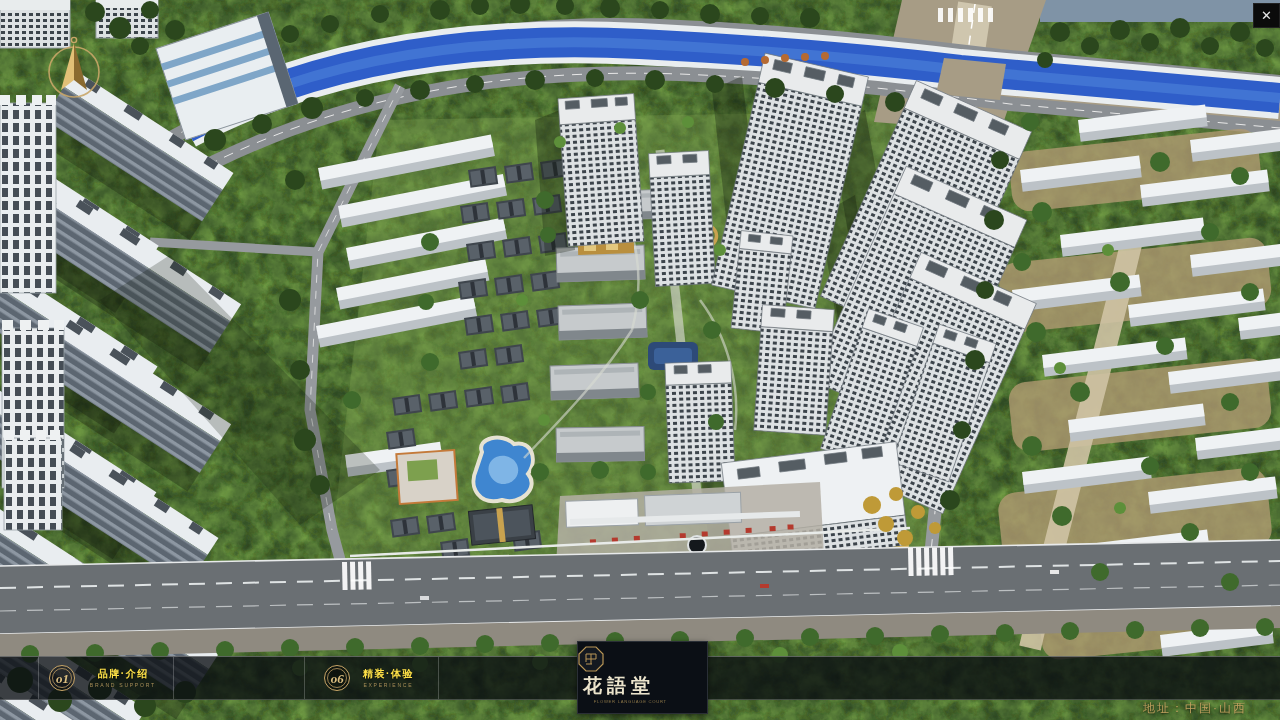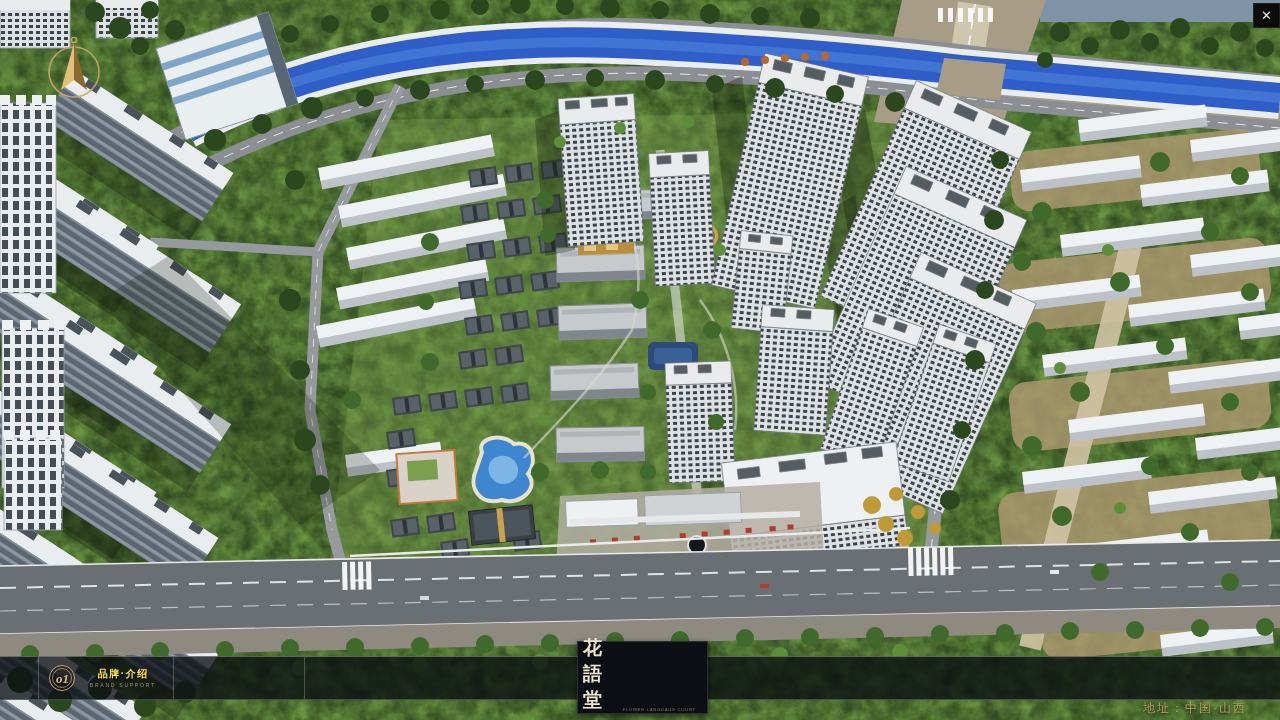--- a/index.html
+++ b/index.html
@@ -31,22 +31,22 @@
   .badge span{font-family:"Liberation Serif",serif;font-style:italic;font-weight:bold;
     font-size:13px;color:#dcbf80;line-height:1;}
   .labels{display:flex;flex-direction:column;align-items:center;}
   .zh{font-size:10px;font-weight:bold;color:#fde047;letter-spacing:1.5px;white-space:nowrap;
     text-shadow:0 1px 2px rgba(0,0,0,.7);}
   .en{font-size:6px;color:#a98f58;letter-spacing:2px;margin-top:2px;white-space:nowrap;
     transform:scale(.85);transform-origin:center top;}
 
   
   .logo-panel{position:absolute;left:577px;top:641px;width:131px;height:73px;background:#0b0f15;
-    border:1px solid #2a2f36;box-sizing:border-box;display:flex;flex-direction:row;
-    align-items:flex-end;cursor:pointer;box-shadow:0 2px 6px rgba(0,0,0,.6);}
+    border:1px solid #2a2f36;box-sizing:border-box;display:flex;flex-direction:column;
+    align-items:flex-start;cursor:pointer;box-shadow:0 2px 6px rgba(0,0,0,.6);}
   .logo-title{font-family:"Liberation Serif",serif;font-weight:bold;font-size:19px;
     color:#ece4cc;letter-spacing:5px;padding-left:5px;margin-top:1px;}
   .logo-sub{font-size:6px;color:#8d7748;letter-spacing:1px;transform:scale(.7);
     transform-origin:center top;white-space:nowrap;}
 
   .address{position:absolute;top:700px;right:33px;font-size:12px;color:#bfa05e;
     letter-spacing:2px;text-shadow:0 1px 2px rgba(0,0,0,.6);}
 </style>
 </head>
 <body>
@@ -614,20 +614,29 @@
           <span>o1</span>
         </div>
     <div class="labels">
           <div class="zh">品牌·介绍</div>
     <div class="en">BRAND SUPPORT</div>
         </div>
   </div>
 
   <div class="seg" style="width:131px;border-right:1px solid rgba(255,255,255,0.22)"></div>
 
+  <div class="nav-item w-r">
+    <div class="badge">
+          <span>o6</span>
+        </div>
+    <div class="labels">
+          <div class="zh">精装·体验</div>
+    <div class="en">EXPERIENCE</div>
+        </div>
+  </div>
 
   <div class="seg" style="flex:1"></div>
 </div>
 
 <div class="logo-panel">
   <svg width="26" height="26" viewBox="0 0 26 26" style="margin-top:4px">
     <polygon points="8,1 18,1 25,8 25,18 18,25 8,25 1,18 1,8" fill="#141920" stroke="#b99656" stroke-width="1.2"></polygon>
     <g stroke="#b99656" stroke-width="1" fill="none">
       <path d="M8,8 H18 M8,13 H18 M8,18 H14 M13,8 V18 M8,8 V16 M18,8 V13"></path>
     </g>

